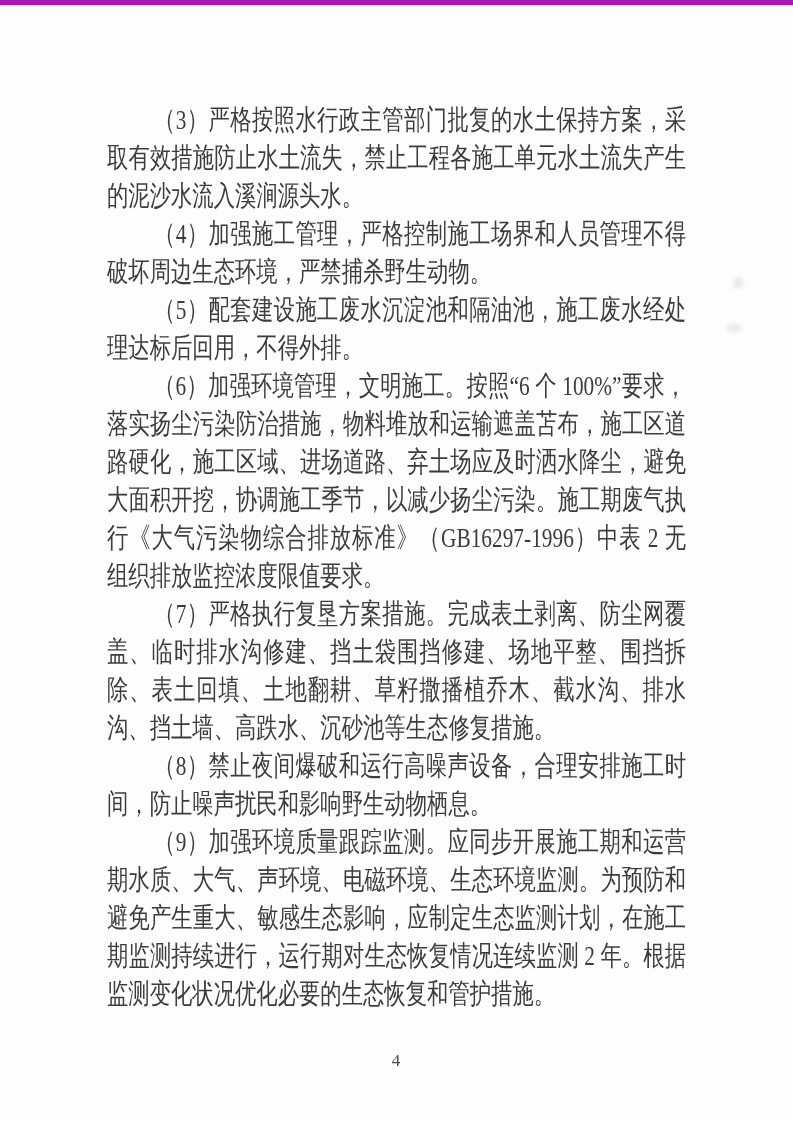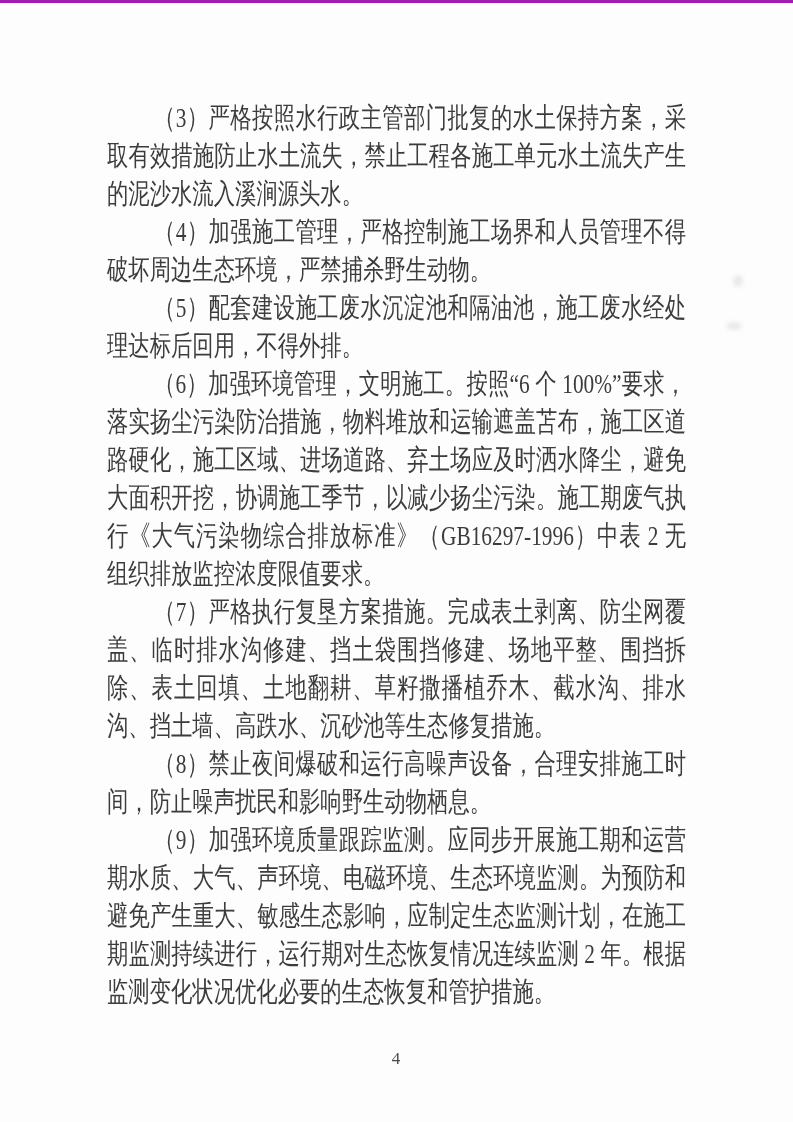--- a/index.html
+++ b/index.html
@@ -10,21 +10,21 @@
   body {
     width: 793px;
     height: 1122px;
     font-family: "Liberation Serif", "DejaVu Serif", serif;
   }
   .page {
     position: relative;
     width: 793px;
     height: 1122px;
     background: #fdfdfd;
-    border-top: 3px solid #a21caf;
+    border-top: 5px solid #a21caf;
     box-sizing: border-box;
     overflow: hidden;
   }
   .content {
     position: absolute;
     left: 107px;
     top: 96px;
     width: 760px;
     transform: scaleX(0.762);
     transform-origin: top left;

